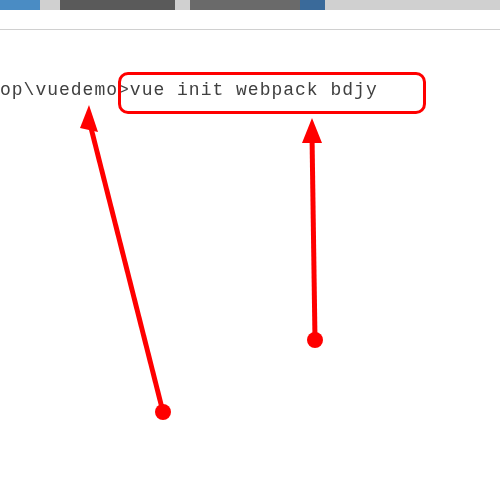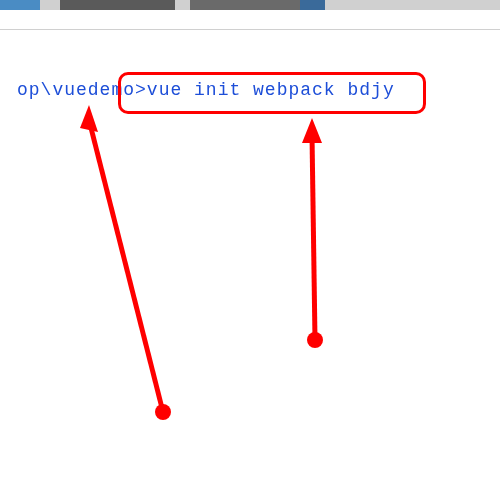--- a/index.html
+++ b/index.html
@@ -37,23 +37,23 @@
       right: 0;
       bottom: 0;
       background: #ffffff;
     }
     .titlebar {
       height: 20px;
       background: #ffffff;
       border-bottom: 1px solid #d0d0d0;
     }
     .terminal {
-      padding: 50px 0 0 17px;
+      padding: 50px 0 0 0;
       font-size: 18px;
-      color: #1d4ed8;
+      color: #404040;
       letter-spacing: 1px;
       white-space: nowrap;
     }
     .prompt-path {
       display: inline;
     }
     .prompt-gt {
       display: inline;
     }
     .command {

